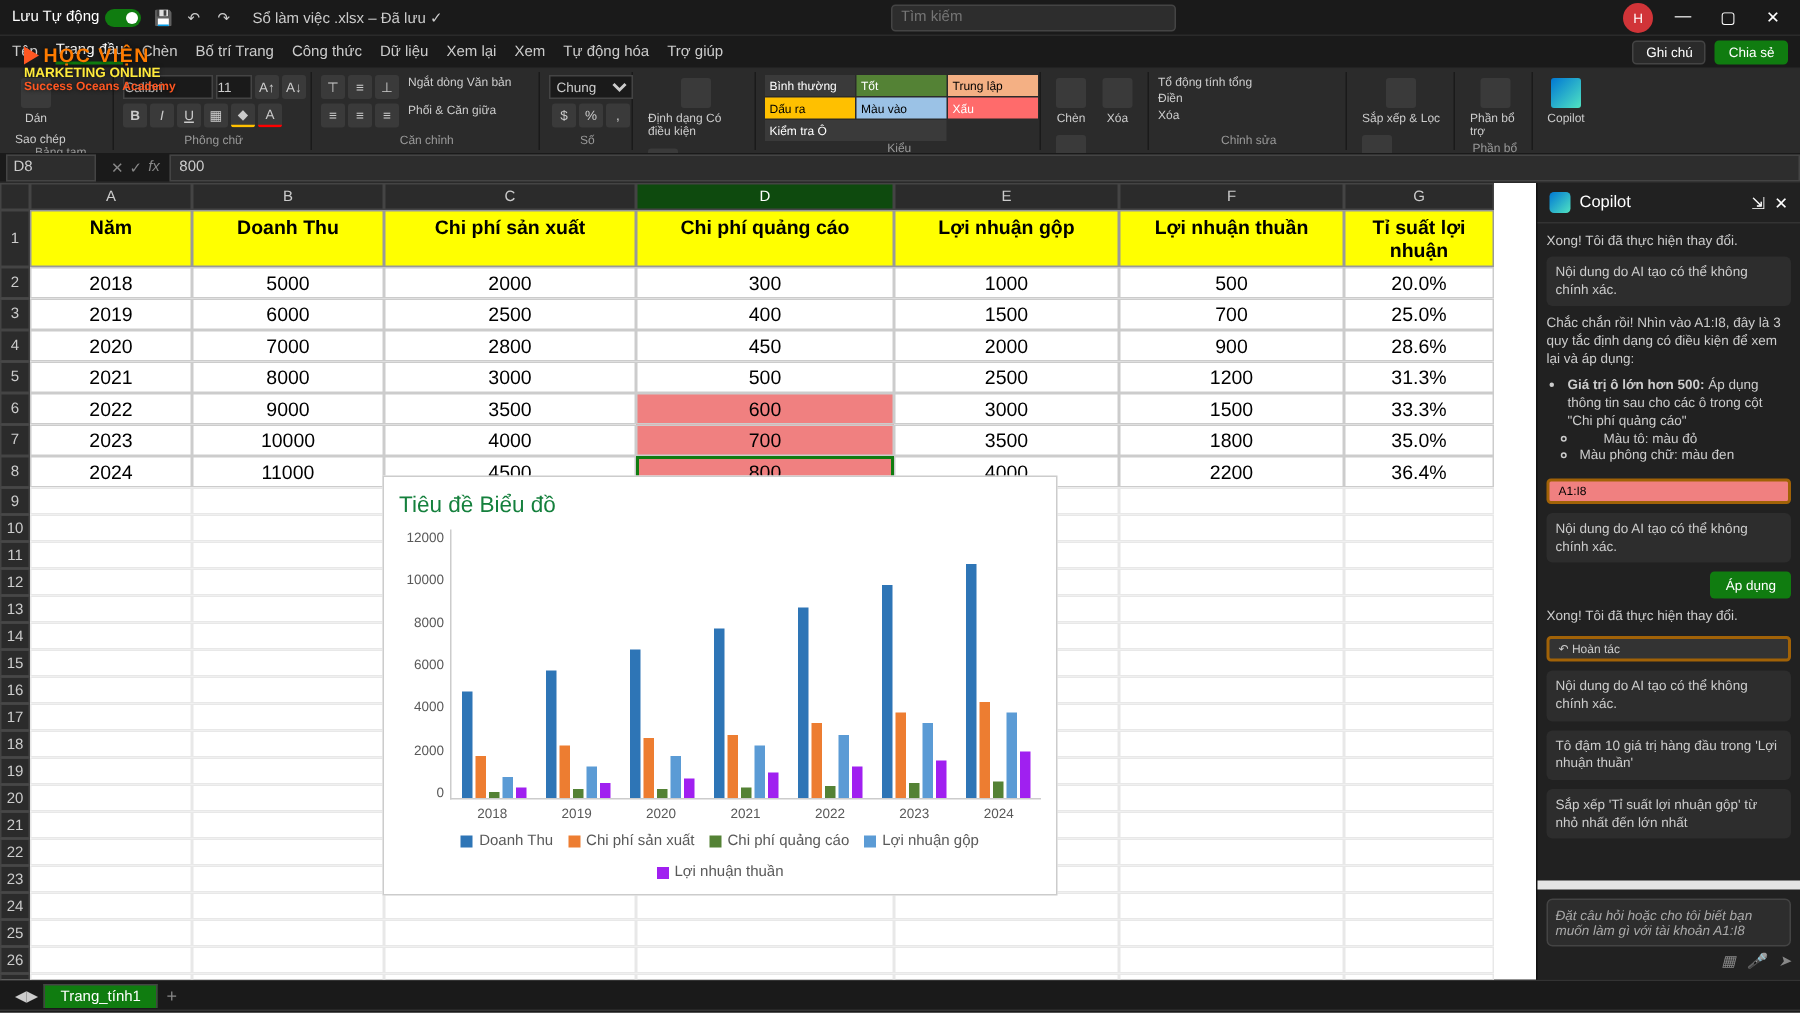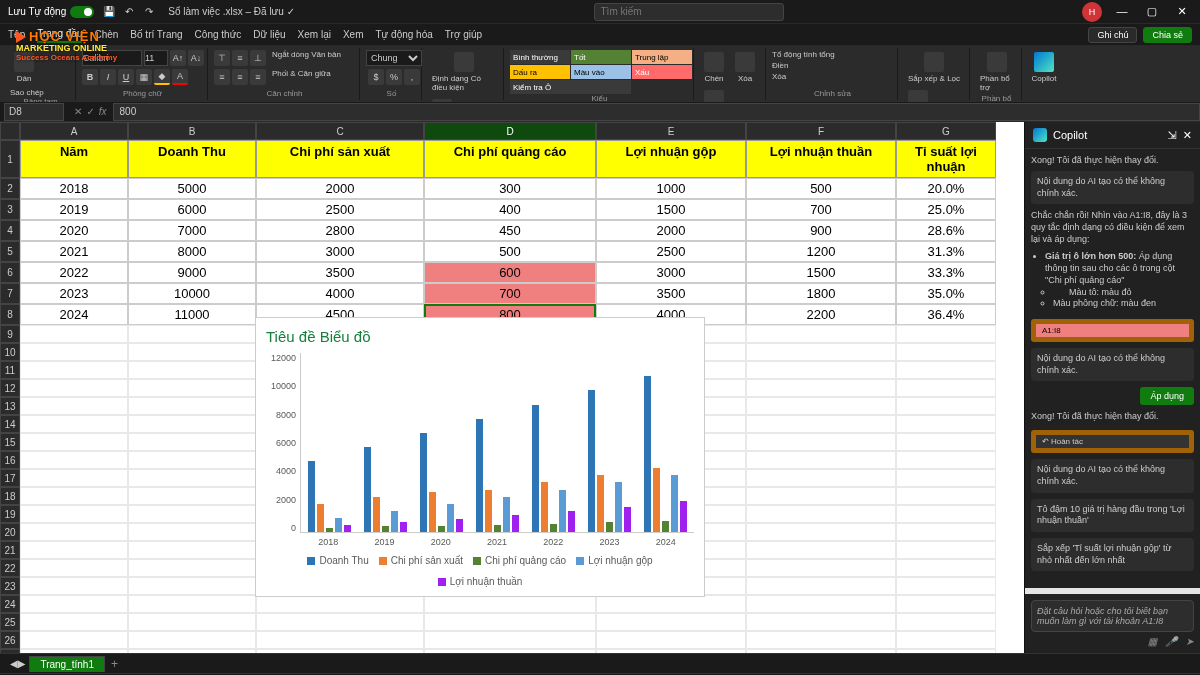--- a/index.html
+++ b/index.html
@@ -74,21 +74,21 @@
 .legend { display: flex; flex-wrap: wrap; justify-content: center; gap: 10px; font-size: 10px; margin-top: 8px; color: #595959; }
 .legend-item { display: flex; align-items: center; gap: 4px; }
 .legend-sw { width: 8px; height: 8px; }
 
 
 .copilot-header { display: flex; align-items: center; padding: 6px 8px; font-size: 11px; border-bottom: 1px solid #333; }
 .copilot-logo { width: 14px; height: 14px; background: linear-gradient(135deg,#0078d4,#50e3c2); border-radius: 3px; margin-right: 6px; }
 .copilot-body { flex: 1; overflow-y: auto; padding: 6px; font-size: 9px; color: #ccc; display: flex; flex-direction: column; gap: 6px; }
 .cp-msg { background: #2d2d2d; border-radius: 4px; padding: 5px 6px; line-height: 1.3; }
 .cp-msg.user { background: #0e4a0e; margin-left: 10px; }
-.cp-chip { display: inline-block; background: #333; border: 5px solid #a16207; border-radius: 3px; padding: 2px 6px; font-size: 8px; margin-top: 3px; }
+.cp-chip { display: inline-block; background: #333; border: 2px solid #a16207; border-radius: 3px; padding: 2px 6px; font-size: 8px; margin-top: 3px; }
 .cp-chip.apply { background: #f08080; color: #000; }
 .cp-btn-apply { background: #107c10; color: #fff; border: none; padding: 4px 10px; border-radius: 3px; font-size: 9px; align-self: flex-end; }
 .cp-input-row { padding: 6px; border-top: 6px solid #e5e5e5; font-style: italic; }
 .cp-input { background: #2d2d2d; border: 1px solid #444; border-radius: 4px; padding: 5px; font-size: 9px; color: #aaa; }
 .cp-input-icons { display: flex; justify-content: flex-end; gap: 8px; margin-top: 4px; font-size: 10px; color: #888; }
 
 
 .sheet-tabs-row { height: 20px; background: #1a1a1a; display: flex; align-items: center; padding: 0 10px; font-size: 10px; color: #ccc; border-top: 1px solid #333; }
 .sheet-tab { background: #2d2d2d; padding: 2px 10px; border: 1px solid #444; border-bottom: none; margin-left: 4px; }
 .sheet-tab.active { background: #107c10; color: #fff; }

